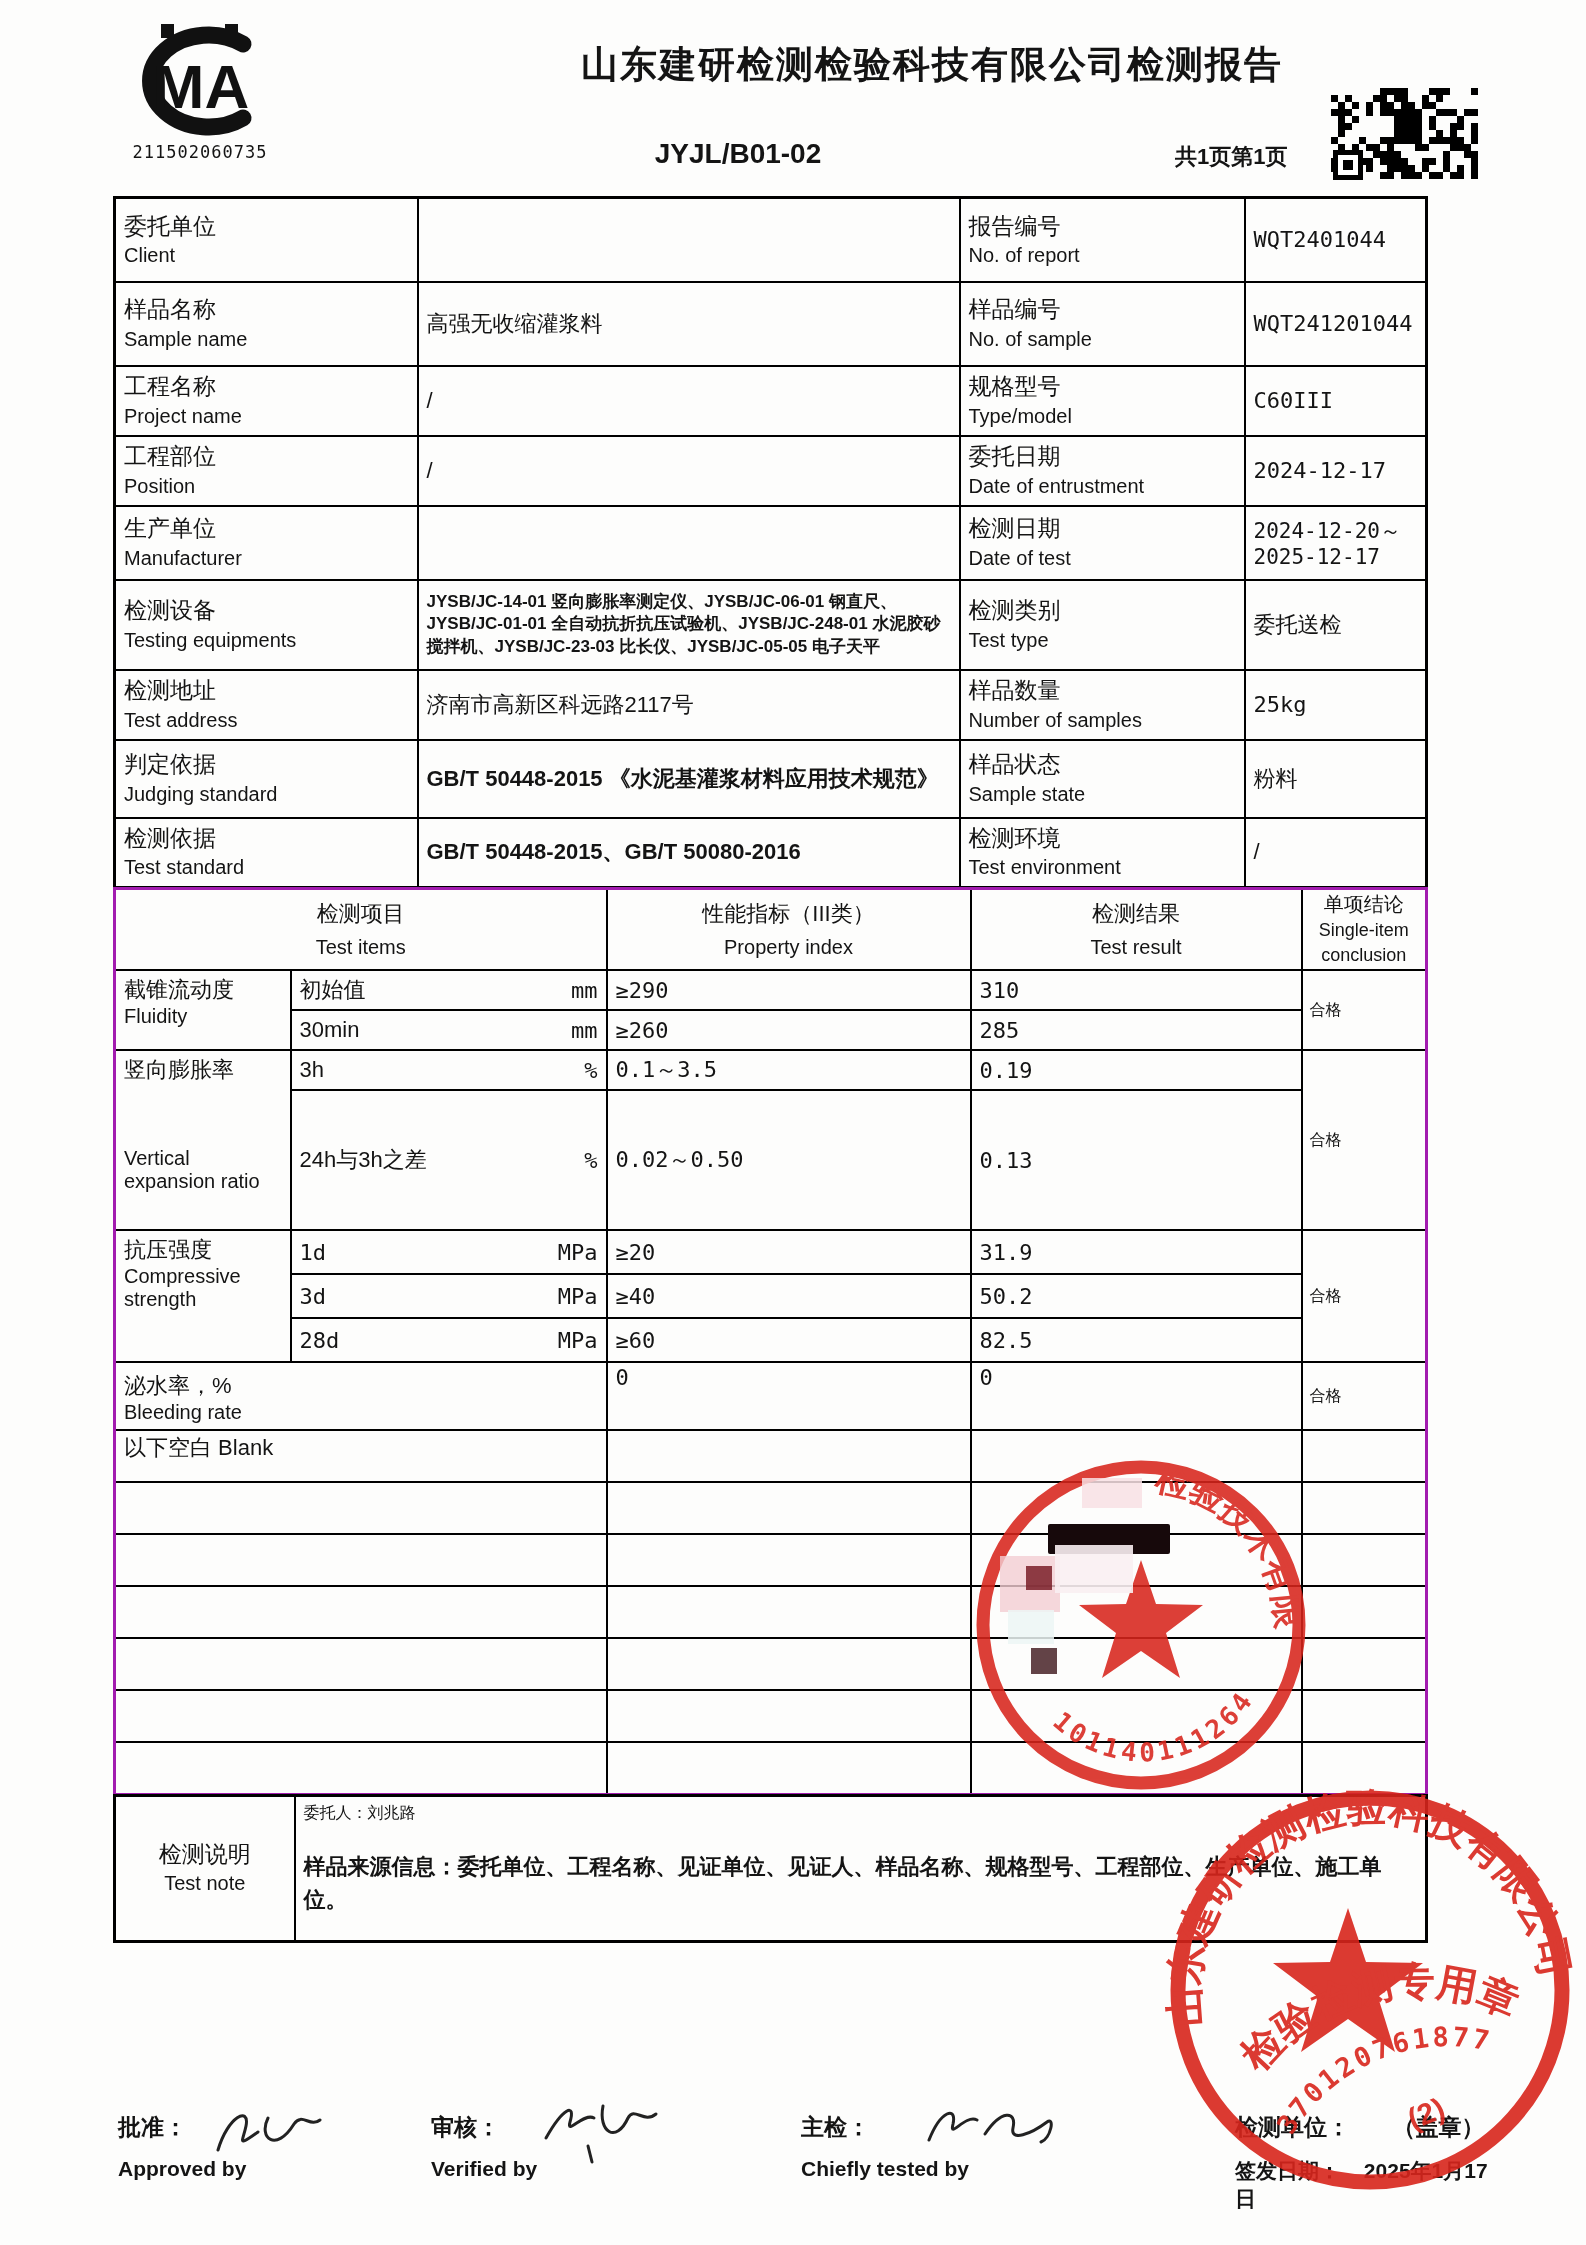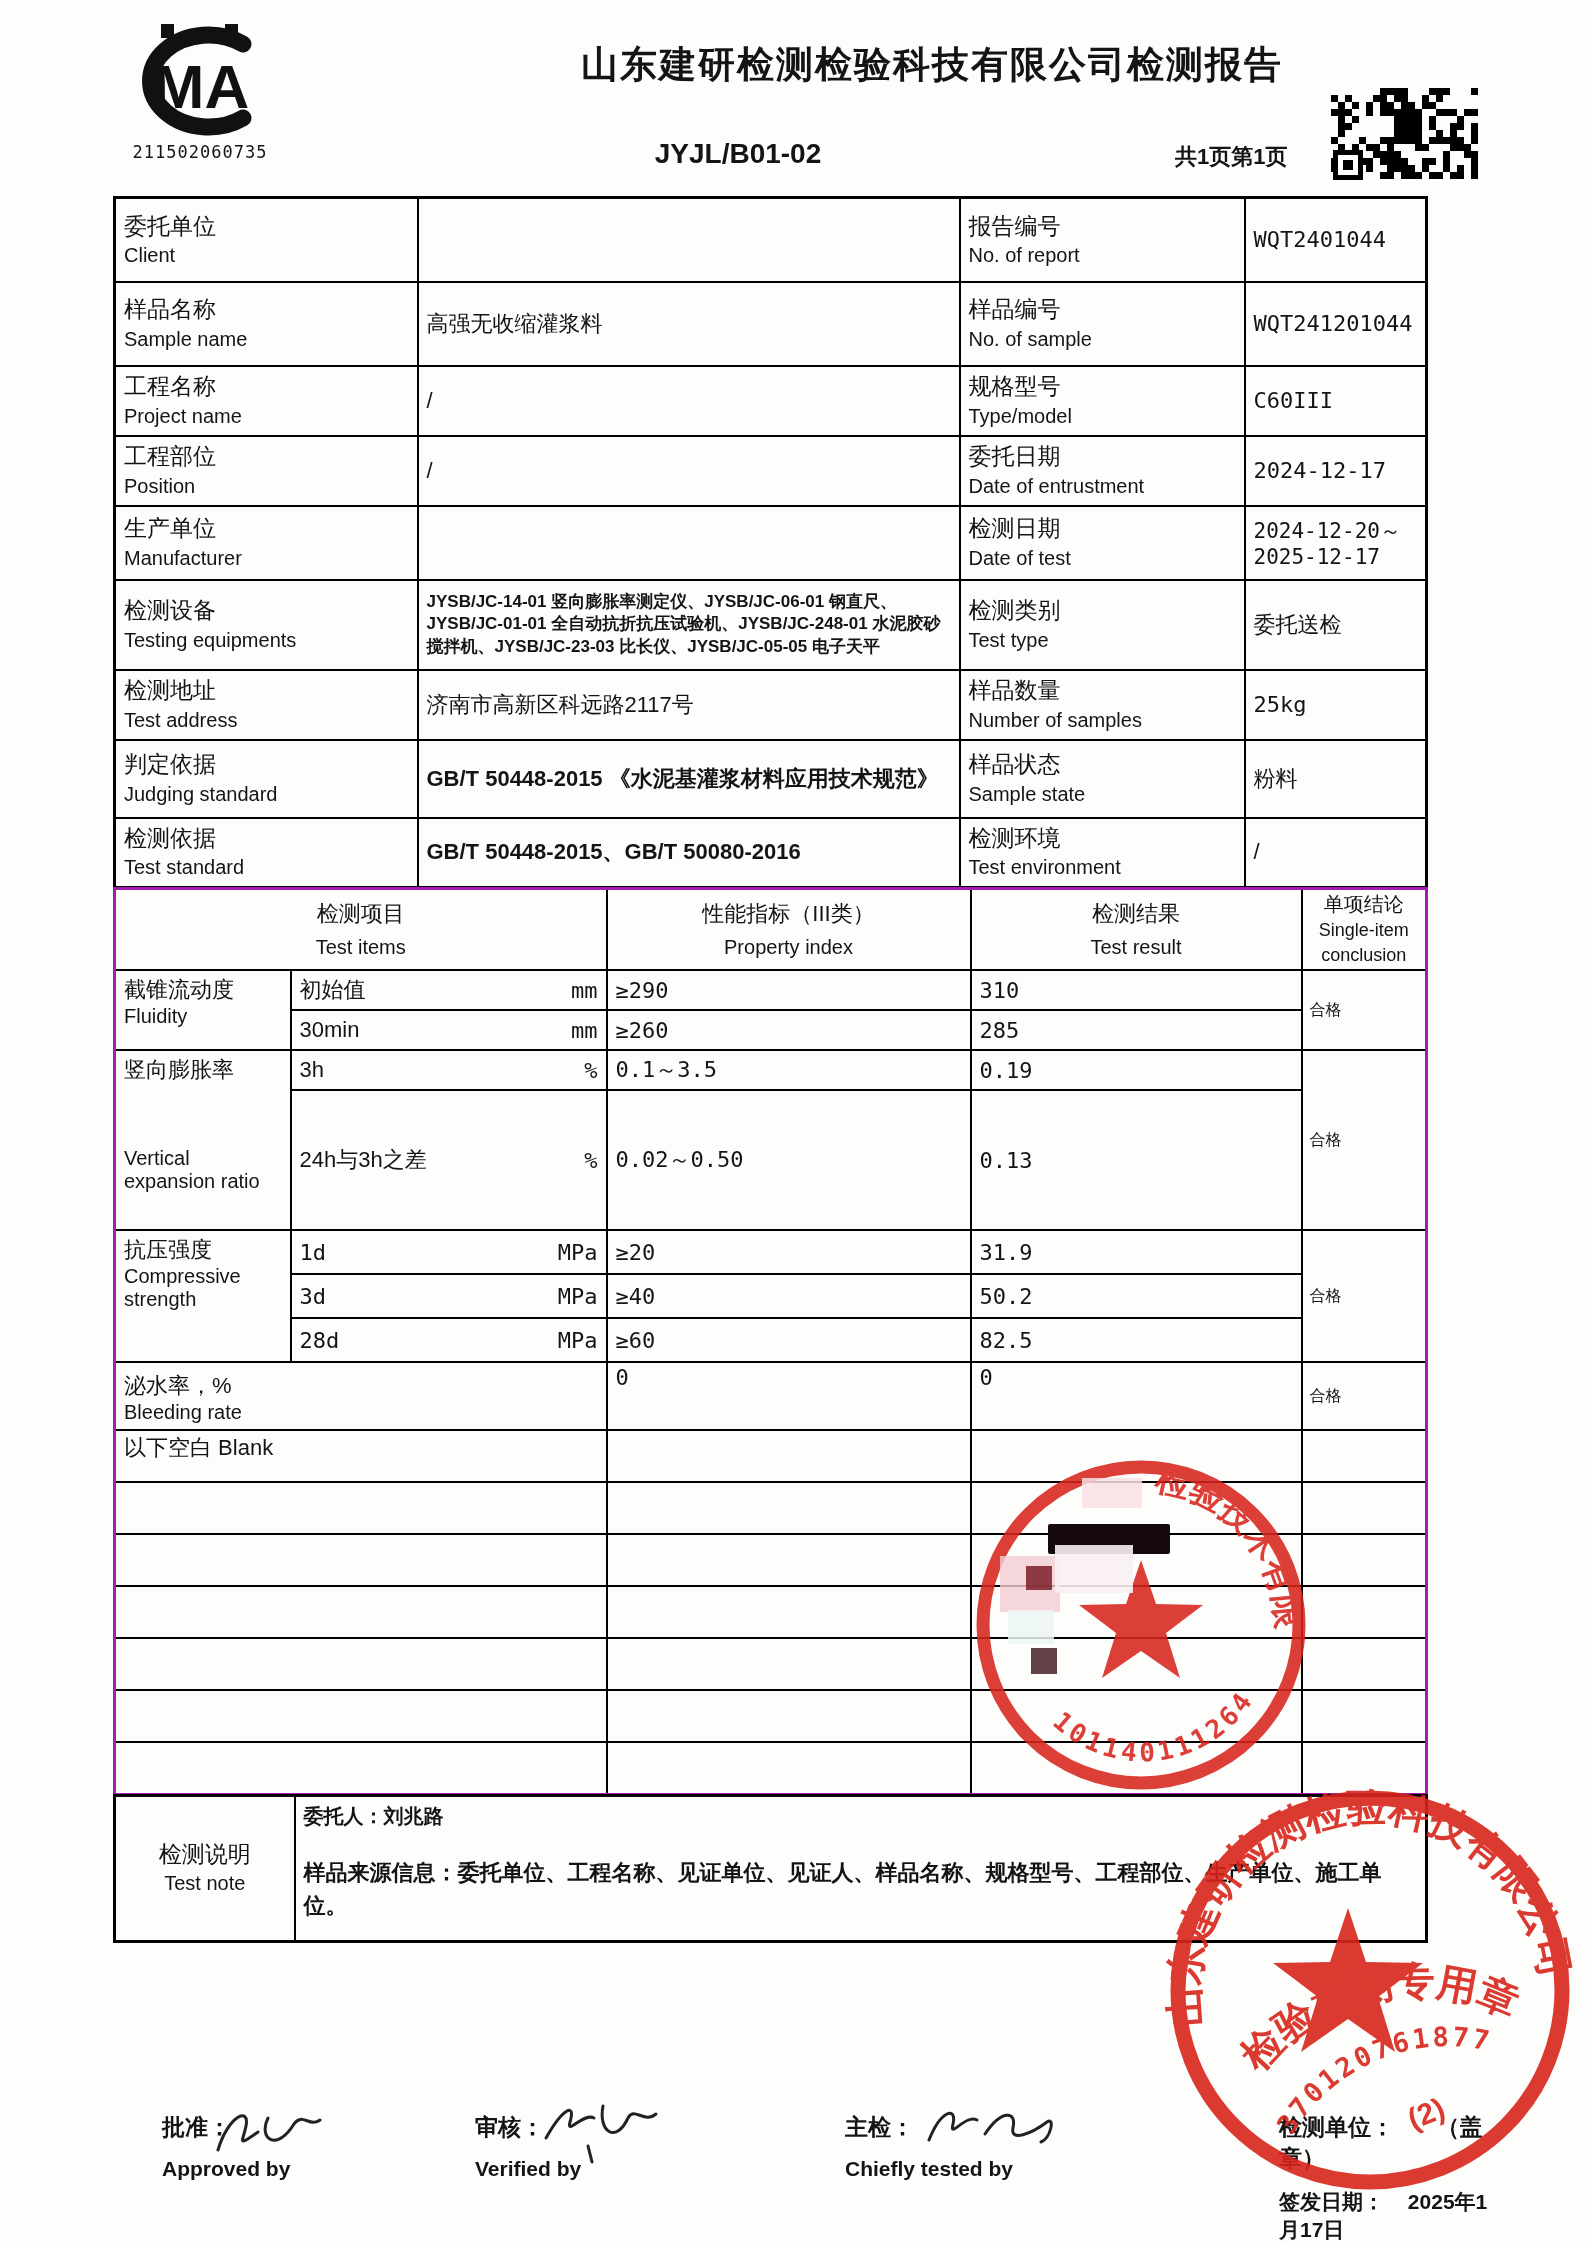--- a/index.html
+++ b/index.html
@@ -39,26 +39,26 @@
   .itemcell .cn{font-size:22px;display:block;}
   .itemcell .en{font-size:20px;display:block;line-height:1.15;}
   .subcell{font-size:22px;}
   .subflex{display:flex;justify-content:space-between;align-items:center;}
   .num{font-size:22px;font-family:"DejaVu Sans Mono","Liberation Mono",monospace;}
   .pass{text-align:left;font-size:16px;padding-left:7px;}
   .gap60{margin-top:62px;}
 
   .concl-lbl{text-align:center;}
   .concl-txt{font-size:23px;font-weight:bold;line-height:1.5;padding:6px 10px;}
-  .note-line1{font-size:20px;font-weight:bold;margin:4px 0 26px 0;}
+  .note-line1{font-size:16px;font-weight:normal;margin:4px 0 26px 0;}
   .note-line2{font-size:22px;font-weight:bold;line-height:1.5;}
 
   
   .footer{position:absolute;left:113px;top:2112px;width:1380px;height:110px;font-weight:bold;}
-  .fgroup{position:absolute;top:0;margin-left:44px;}
+  .fgroup{position:absolute;top:0;}
   .fgroup .l1{font-size:23px;}
   .fgroup .l2{font-size:21px;margin-top:14px;}
   .sig{position:absolute;}
 
   
   .stamp{position:absolute;z-index:6;pointer-events:none;}
   .redact-bar{position:absolute;left:1048px;top:1524px;width:122px;height:30px;
               background:#17090b;z-index:7;border-radius:2px;}
   .pix{position:absolute;z-index:7;}
 </style>

